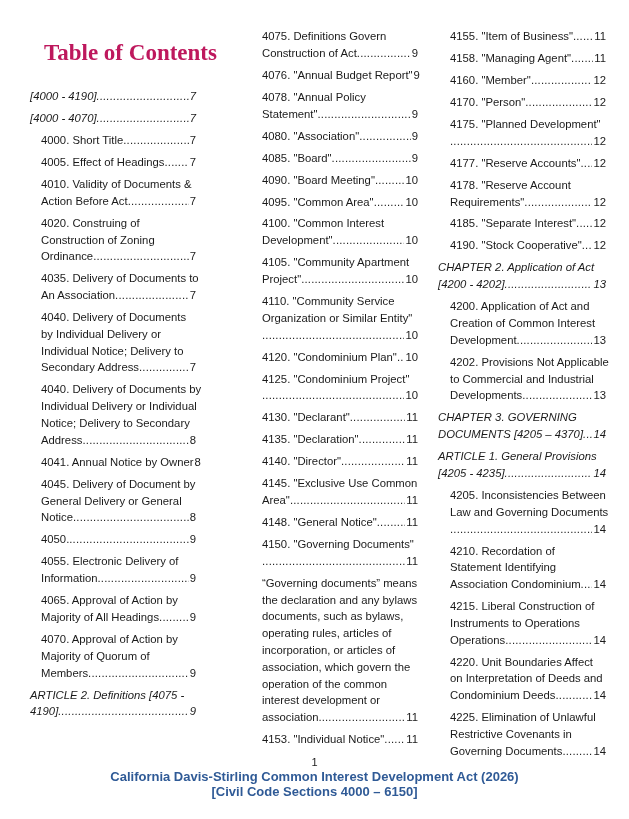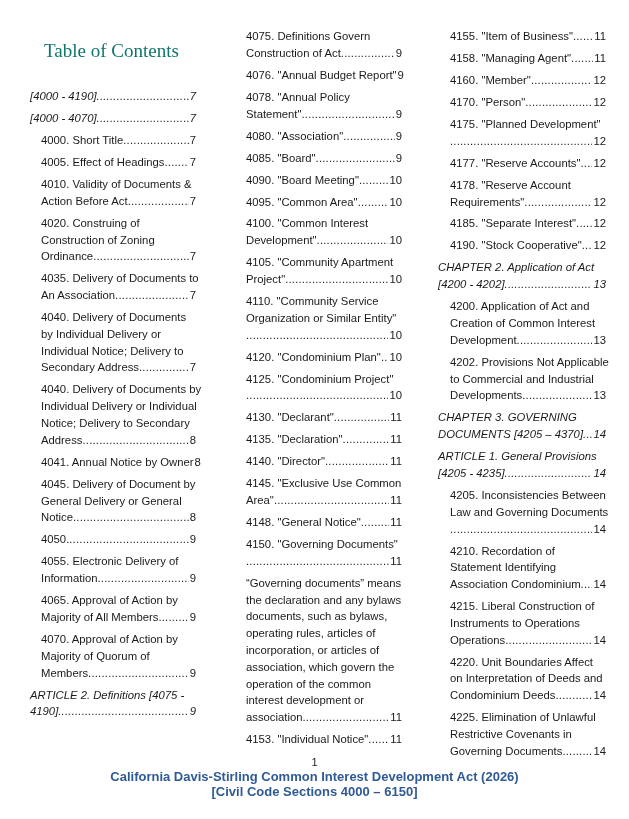--- a/index.html
+++ b/index.html
@@ -1,23 +1,23 @@
 <!DOCTYPE html>
 <html><head>
   <meta charset="utf-8">
   <style>
     html, body { margin: 0; padding: 0; background: #ffffff; }
     body { width: 629px; height: 819px; position: relative; overflow: hidden;
            font-family: "Liberation Sans", "DejaVu Sans", sans-serif; color: #1a1a1a; }
     .page-title { position: absolute; left: 44px; top: 40px; width: 150px;
-                  font-family: "Liberation Serif", "DejaVu Serif", serif; font-weight: normal;
-                  font-size: 19px; color: #0f766e; white-space: nowrap; }
+                  font-family: "Liberation Serif", "DejaVu Serif", serif; font-weight: bold;
+                  font-size: 23px; color: #be185d; white-space: nowrap; }
     .col { position: absolute; top: 0; }
     .col1 { left: 30px; width: 166px; top: 88px; }
-    .col2 { left: 246px; width: 156px; top: 28px; }
+    .col2 { left: 262px; width: 156px; top: 28px; }
     .col3 { left: 438px; width: 168px; top: 28px; }
     .entry { font-size: 11.3px; line-height: 16.8px; margin-bottom: 5.2px; }
     .entry.lvl2 { padding-left: 11px; }
     .col3 .entry.lvl2 { padding-left: 12px; }
     .entry.italic { font-style: italic; }
     .line { display: flex; white-space: nowrap; }
     .line .txt { flex: 0 0 auto; }
     .line .dots { flex: 1 1 auto; overflow: hidden; white-space: nowrap; }
     .line .dots::after { content: "............................................................................................................................"; letter-spacing: 0.2px; }
     .line .pg { flex: 0 0 auto; padding-left: 1px; }
@@ -159,21 +159,21 @@
         <span class="txt">Information </span>
         <span class="dots"></span>
         <span class="pg">9</span>
       </div>
     </div>
     <div class="entry lvl2">
       <div class="line">
         <span class="txt">4065.  Approval of Action by</span>
       </div>
       <div class="line">
-        <span class="txt">Majority of All Members</span>
+        <span class="txt">Majority of All Headings</span>
         <span class="dots"></span>
         <span class="pg">9</span>
       </div>
     </div>
     <div class="entry lvl2">
       <div class="line">
         <span class="txt">4070.  Approval of Action by</span>
       </div>
       <div class="line">
         <span class="txt">Majority of Quorum of</span>

